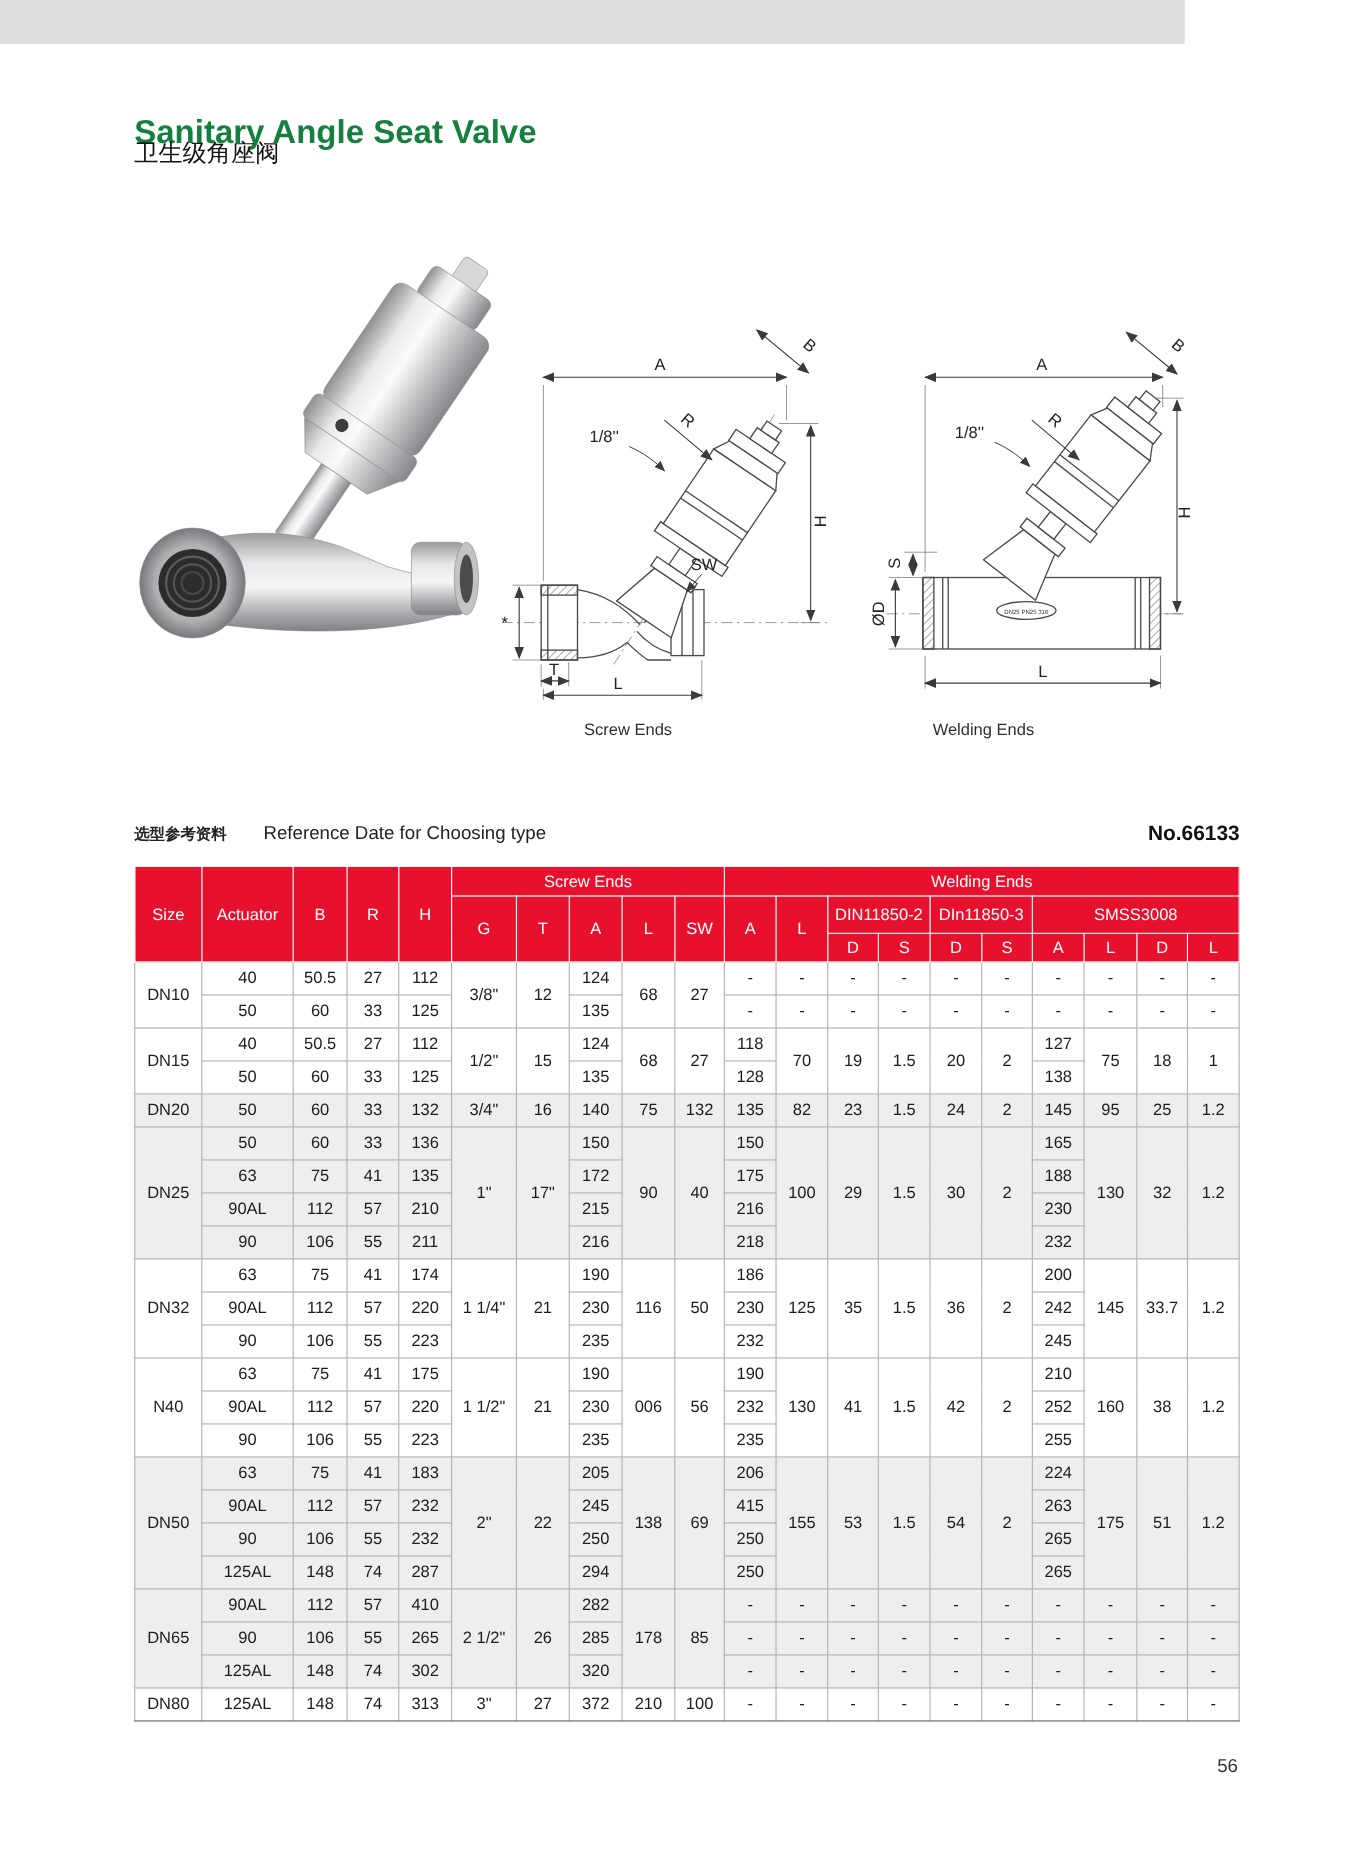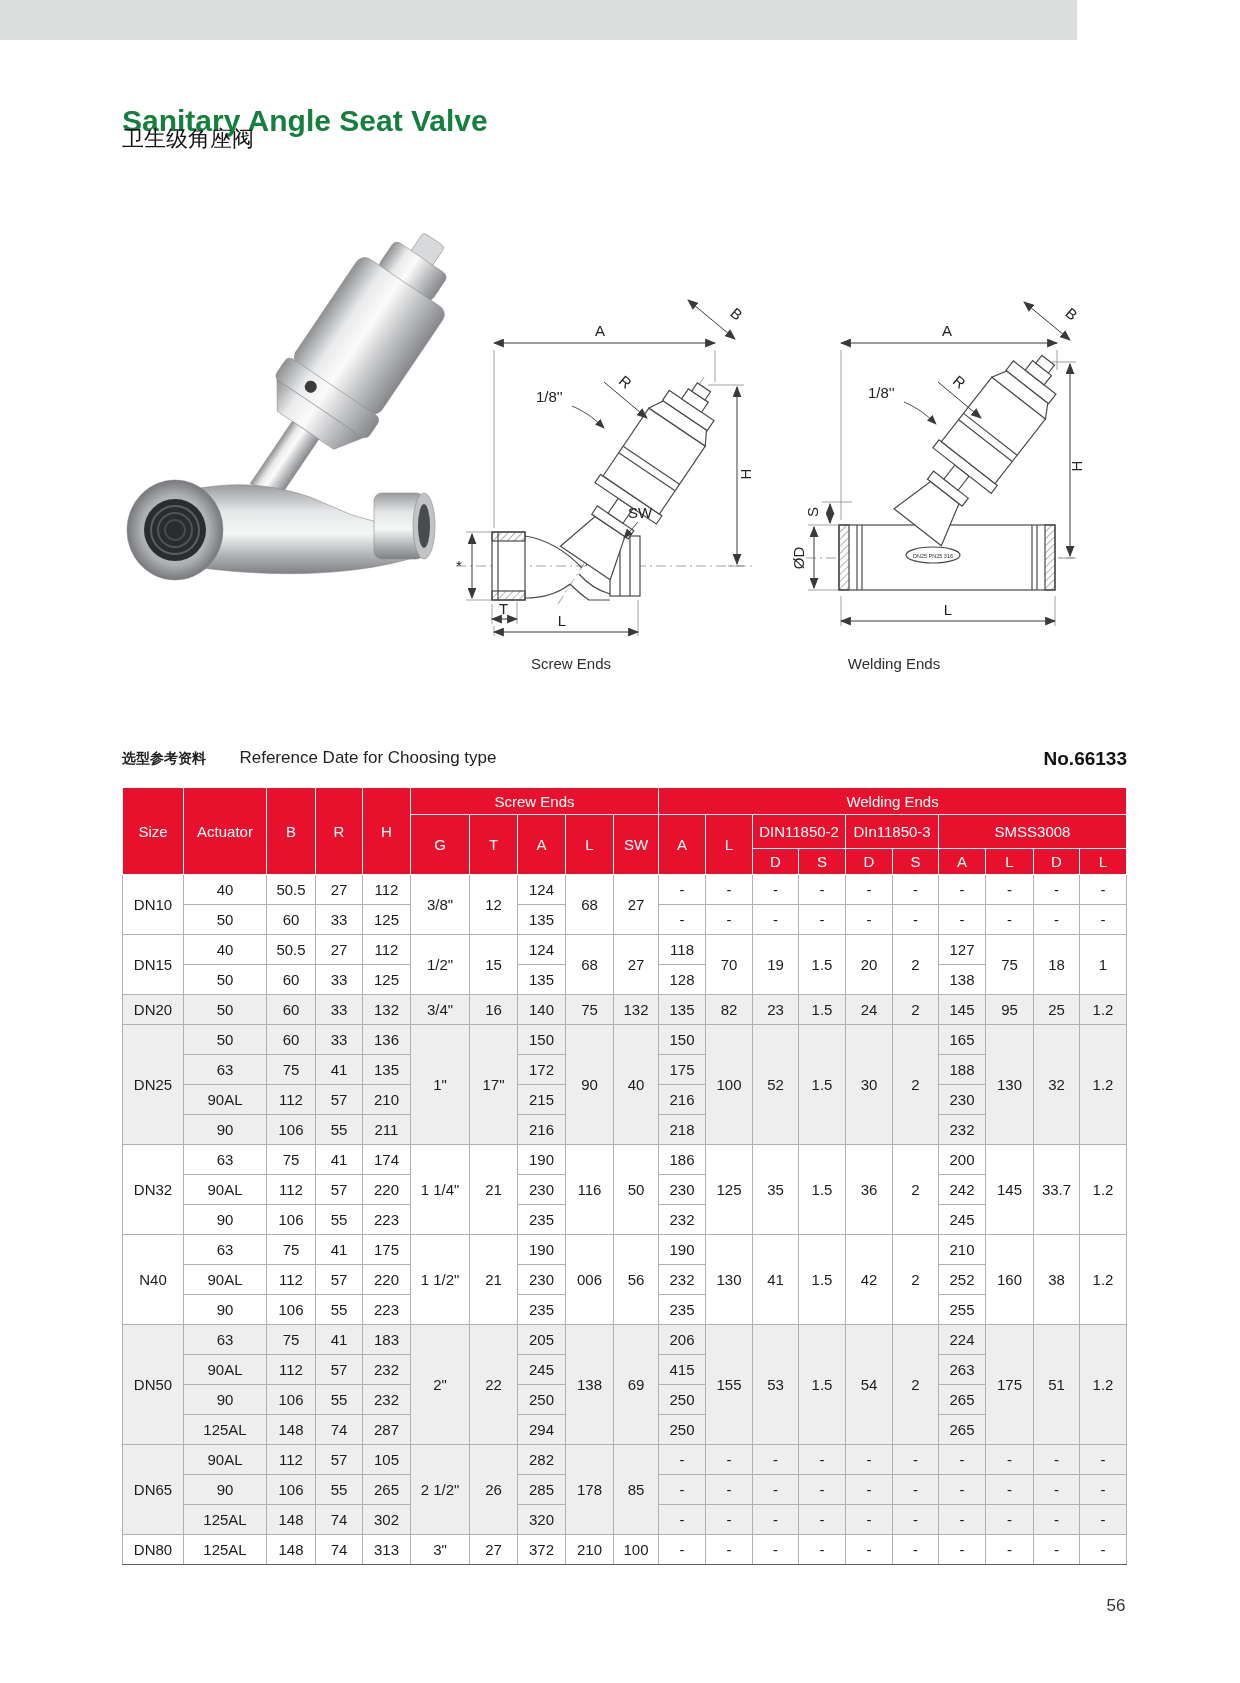--- a/index.html
+++ b/index.html
@@ -392,21 +392,21 @@
           <td>60</td>
           <td>33</td>
           <td>136</td>
           <td rowspan="4">1"</td>
           <td rowspan="4">17"</td>
           <td>150</td>
           <td rowspan="4">90</td>
           <td rowspan="4">40</td>
           <td>150</td>
           <td rowspan="4">100</td>
-          <td rowspan="4">52</td>
+          <td rowspan="4">29</td>
           <td rowspan="4">1.5</td>
           <td rowspan="4">30</td>
           <td rowspan="4">2</td>
           <td>165</td>
           <td rowspan="4">130</td>
           <td rowspan="4">32</td>
           <td rowspan="4">1.2</td>
         </tr>
         <tr class="shaded">
           <td>63</td>
@@ -562,21 +562,21 @@
           <td>287</td>
           <td>294</td>
           <td>250</td>
           <td>265</td>
         </tr>
         <tr class="shaded gs">
           <td rowspan="3">DN65</td>
           <td>90AL</td>
           <td>112</td>
           <td>57</td>
-          <td>105</td>
+          <td>410</td>
           <td rowspan="3">2 1/2"</td>
           <td rowspan="3">26</td>
           <td>282</td>
           <td rowspan="3">178</td>
           <td rowspan="3">85</td>
           <td>-</td>
           <td>-</td>
           <td>-</td>
           <td>-</td>
           <td>-</td>

